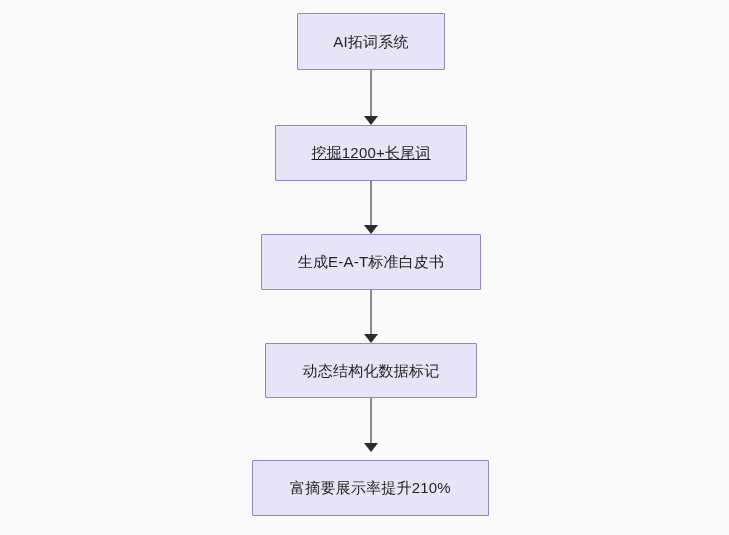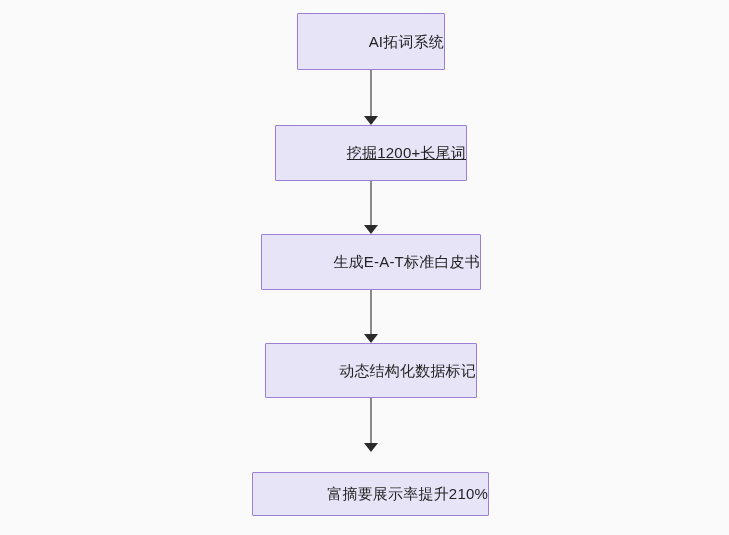--- a/index.html
+++ b/index.html
@@ -21,21 +21,21 @@
   }
 
   .node {
     position: absolute;
     box-sizing: border-box;
     background: #e8e4f8;
     border: 1.5px solid #9b7fd4;
     border-radius: 1px;
     display: flex;
     align-items: center;
-    justify-content: flex-end;
+    justify-content: center;
     color: #232323;
     font-size: 15px;
     line-height: 1.2;
     letter-spacing: 0.2px;
     white-space: nowrap;
   }
 
   .node-label {
     display: block;
     pointer-events: none;
@@ -96,17 +96,17 @@
   </div>
 
   <div class="node" style="left: 261px; top: 234px; width: 220px; height: 56px; background: rgb(232, 228, 248); border-color: rgb(155, 127, 212); color: rgb(35, 35, 35);">
     <span class="node-label">生成E-A-T标准白皮书</span>
   </div>
 
   <div class="node" style="left: 265px; top: 343px; width: 212px; height: 55px; background: rgb(232, 228, 248); border-color: rgb(155, 127, 212); color: rgb(35, 35, 35);">
     <span class="node-label">动态结构化数据标记</span>
   </div>
 
-  <div class="node" style="left: 252px; top: 472px; width: 237px; height: 44px; background: rgb(232, 228, 248); border-color: rgb(155, 127, 212); color: rgb(35, 35, 35);">
+  <div class="node" style="left: 252px; top: 460px; width: 237px; height: 56px; background: rgb(232, 228, 248); border-color: rgb(155, 127, 212); color: rgb(35, 35, 35);">
     <span class="node-label">富摘要展示率提升210%</span>
   </div>
 
 </div>
 
 </body></html>

